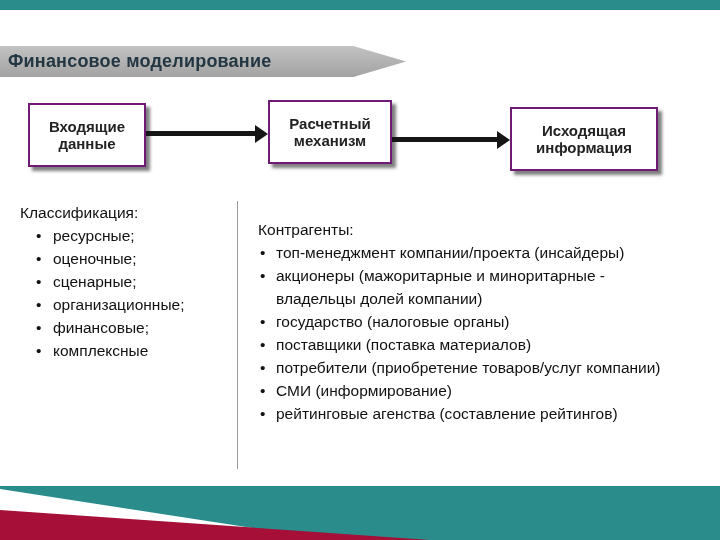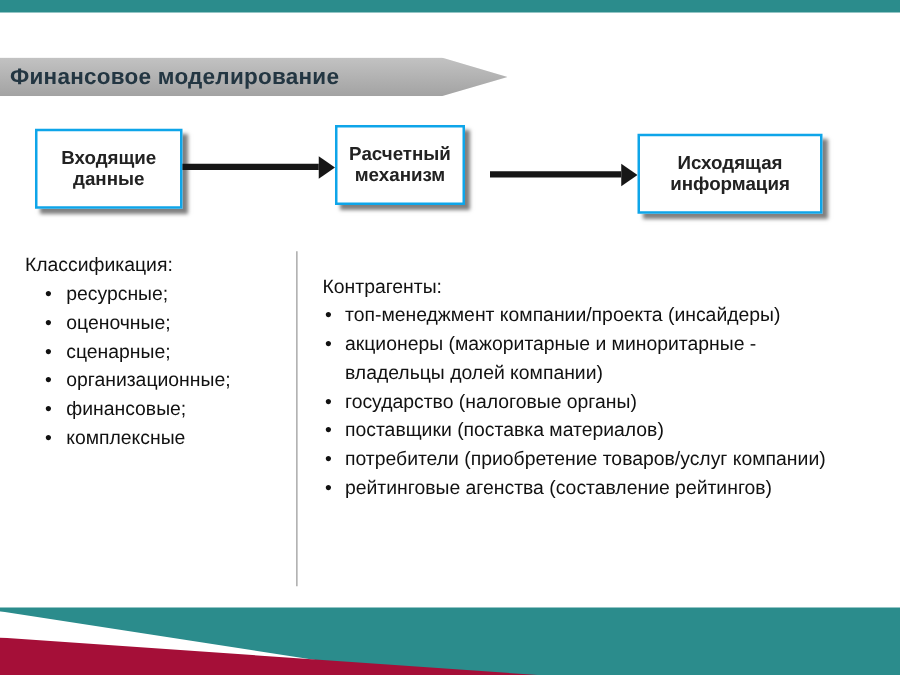--- a/index.html
+++ b/index.html
@@ -17,27 +17,27 @@
 
   .title-banner {
     position: absolute; left: 0; top: 46px; width: 406px; height: 31px;
     background: linear-gradient(to bottom, rgba(255,255,255,.18), rgba(0,0,0,.10)), var(--arrow_gray);
     clip-path: polygon(0 0, 87% 0, 100% 50%, 87% 100%, 0 100%);
     display: flex; align-items: center; box-sizing: border-box; padding-left: 8px; text-align: center;
   }
   .title-text { font-size: 18px; font-weight: bold; color: #233642; letter-spacing: .2px; }
 
   .flow-box {
-    position: absolute; background: #fff; border: 2px solid #0ea5e9;
+    position: absolute; background: #fff; border: 2px solid #701a75;
     box-shadow: 4px 4px 3px rgba(0,0,0,.5);
     display: flex; align-items: center; justify-content: center; text-align: center;
     font-weight: bold; font-size: 15px; color: #222; box-sizing: border-box; padding: 4px;
   }
   .box-input     { left: 28px;  top: 103px; width: 118px; height: 64px; }
-  .box-mechanism { left: 268px; top: 100px; width: 104px; height: 64px; }
+  .box-mechanism { left: 268px; top: 100px; width: 124px; height: 64px; }
   .box-output    { left: 510px; top: 107px; width: 148px; height: 64px; }
 
   .flow-arrow { position: absolute; height: 5px; background: #161616; }
   .flow-arrow::after {
     content: ""; position: absolute; right: -13px; top: 50%; transform: translateY(-50%);
     width: 0; height: 0;
     border-left: 13px solid #161616; border-top: 9px solid transparent; border-bottom: 9px solid transparent;
   }
   .arrow-1 { left: 146px; top: 131px; width: 109px; }
   .arrow-2 { left: 392px; top: 137px; width: 105px; }
@@ -106,20 +106,21 @@
   <div class="divider"></div>
 
   <div class="text-col col-right">
     <div class="col-heading">Контрагенты:</div>
     <ul>
       <li>топ-менеджмент компании/проекта (инсайдеры)</li>
       <li>акционеры (мажоритарные и миноритарные - владельцы долей компании)</li>
       <li>государство (налоговые органы)</li>
       <li>поставщики (поставка материалов)</li>
       <li>потребители (приобретение товаров/услуг компании)</li>
+      <li>СМИ (информирование)</li>
       <li>рейтинговые агенства (составление рейтингов)</li>
     </ul>
   </div>
 
   <div class="footer">
     <div class="footer-band"></div>
     <div class="footer-white"></div>
     <div class="footer-crimson"></div>
 
   </div>

